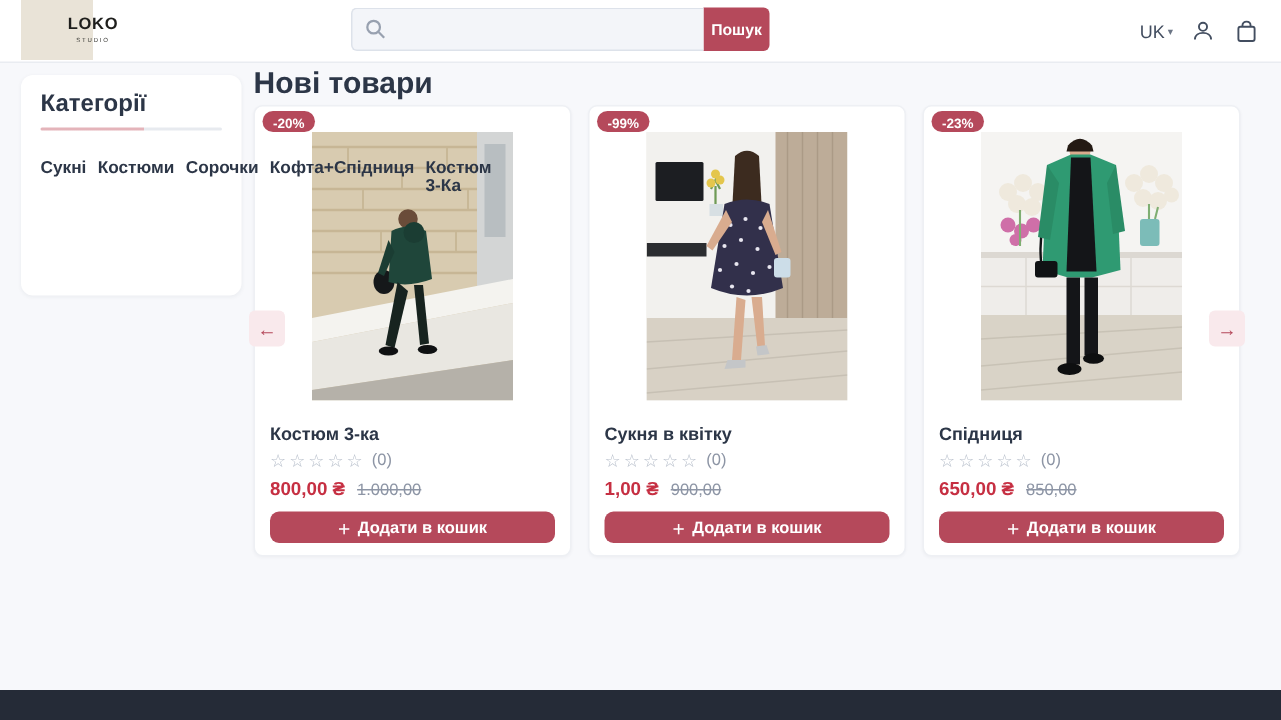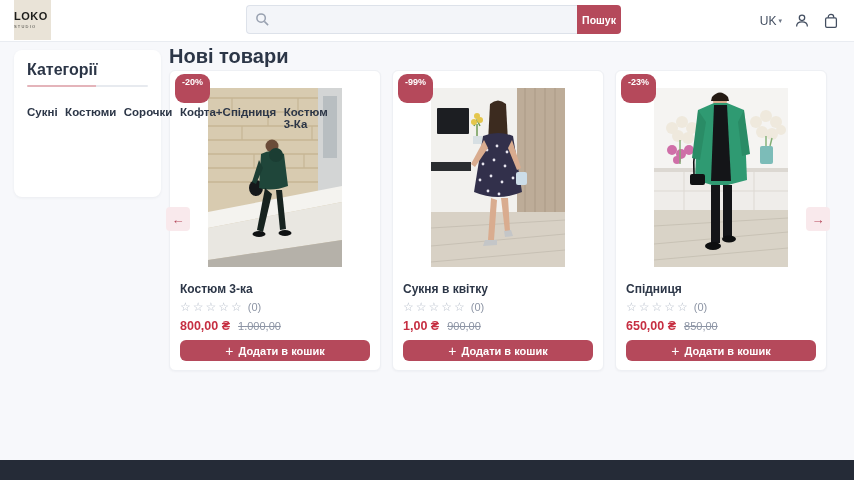--- a/index.html
+++ b/index.html
@@ -1,24 +1,24 @@
 <!DOCTYPE html>
 <html><head>
 <meta charset="utf-8">
 <style>
   * { margin:0; padding:0; box-sizing:border-box; }
   html,body { width:854px; height:480px; overflow:hidden; }
   body { font-family:"Liberation Sans","DejaVu Sans",sans-serif; background:#f7f8fb; position:relative; }
 
   
   .header { position:absolute; top:0; left:0; width:854px; height:42px; background:#ffffff; border-bottom:1px solid #e9ecf1; z-index:5; }
-  .logo { position:absolute; left:14px; top:0; width:37px; height:40px; background:#e9e3d7; display:flex; flex-direction:column; justify-content:center; cursor:pointer; }
+  .logo { position:absolute; left:14px; top:0; width:37px; height:40px; background:#e9e3d7; display:flex; flex-direction:column; align-items:center; justify-content:center; cursor:pointer;padding-left:48px; }
   .logo-main { font-size:11px; font-weight:bold; letter-spacing:.5px; color:#1e1e1c; line-height:11px; }
   .logo-sub { font-size:4px; letter-spacing:1.2px; color:#3a3a36; margin-top:1.5px; }
-  .search { position:absolute; left:234px; top:5px; width:375px; height:29px; display:flex;margin-left:12px; }
+  .search { position:absolute; left:234px; top:5px; width:279px; height:29px; display:flex; }
   .search-input-wrap { position:relative; flex:1; }
   .search-input { width:100%; height:29px; background:#f3f5f9; border:1px solid #dde2ea; border-right:none; border-radius:4px 0 0 4px; padding:0 8px 0 30px; font-size:12px; color:#3b4454; outline:none; font-family:inherit; }
   .search-mag { position:absolute; left:9px; top:7px; width:15px; height:15px; pointer-events:none; }
   .search-btn { width:44px; height:29px; background:#b5495b; color:#ffffff; border:none; border-radius:0 4px 4px 0; font-size:10.5px; font-weight:bold; cursor:pointer; font-family:inherit; }
   .header-right { position:absolute; right:14px; top:0; height:41px; display:flex; align-items:center; gap:11px;justify-content:center; }
   .lang { display:flex; align-items:center; gap:2px; font-size:12px; color:#434e60; cursor:pointer; }
   .lang-chevron { font-size:7px; color:#6b7585; }
   .hicon { width:18px; height:18px; display:block; cursor:pointer; }
 
   
@@ -26,21 +26,21 @@
   .sidebar-title { font-size:16px; font-weight:bold; color:#2c3647; }
   .sidebar-underline { height:2px; margin-top:6px; background:linear-gradient(to right,#e4b4ba 57%,#e7eaef 57%); border-radius:1px; }
   .cat-list { list-style:none; margin-top:19px; display:flex; flex-direction:row; gap:7.5px; }
   .cat-list a { font-size:11.5px; font-weight:bold; color:#2c3647; text-decoration:none; cursor:pointer; display:block; }
 
   
   .page-title { position:absolute; left:169px; top:46px; font-size:20px; font-weight:bold; color:#2c3647; line-height:21px; }
   .carousel { position:absolute; left:169px; top:70px; width:658px; height:301px; }
   .cards { display:flex; gap:11px; }
   .card { position:relative; width:212px; height:301px; background:#ffffff; border:1px solid #eef0f4; border-radius:6px; box-shadow:0 1px 2px rgba(40,50,70,.04); padding:17px 10px 10px; }
-  .badge { position:absolute; left:5px; top:3px; background:#b5495b; color:#fff; font-size:9px; font-weight:bold; padding:3px 7px 16px; border-radius:9px; z-index:2; }
+  .badge { position:absolute; left:5px; top:3px; background:#b5495b; color:#fff; font-size:9px; font-weight:bold; padding:3px 7px 1px; border-radius:9px; z-index:2; }
   .photo { width:134px; height:179px; margin:0 auto; display:block; cursor:pointer; background:#eceae6; overflow:hidden; }
   .photo svg { display:block; width:134px; height:179px; }
   .p-name { margin-top:15px; font-size:12px; font-weight:bold; color:#2c3647; cursor:pointer; line-height:14px; }
   .stars { margin-top:4px; display:flex; align-items:center; gap:2px; line-height:14px; }
   .star { color:#b9c0cc; font-size:12px; }
   .rating-count { color:#8d95a5; font-size:11px; margin-left:4px; }
   .price-row { margin-top:5px; display:flex; align-items:baseline; gap:8px; line-height:14px; }
   .price { font-size:12.5px; font-weight:bold; color:#c62f42; }
   .old-price { font-size:11px; color:#8d95a5; text-decoration:line-through; }
   .add-btn { margin-top:7px; width:100%; height:21px; background:#b5495b; border:none; border-radius:6px; color:#fff; font-size:11px; font-weight:bold; cursor:pointer; display:flex; align-items:center; justify-content:center; gap:5px; font-family:inherit; }

